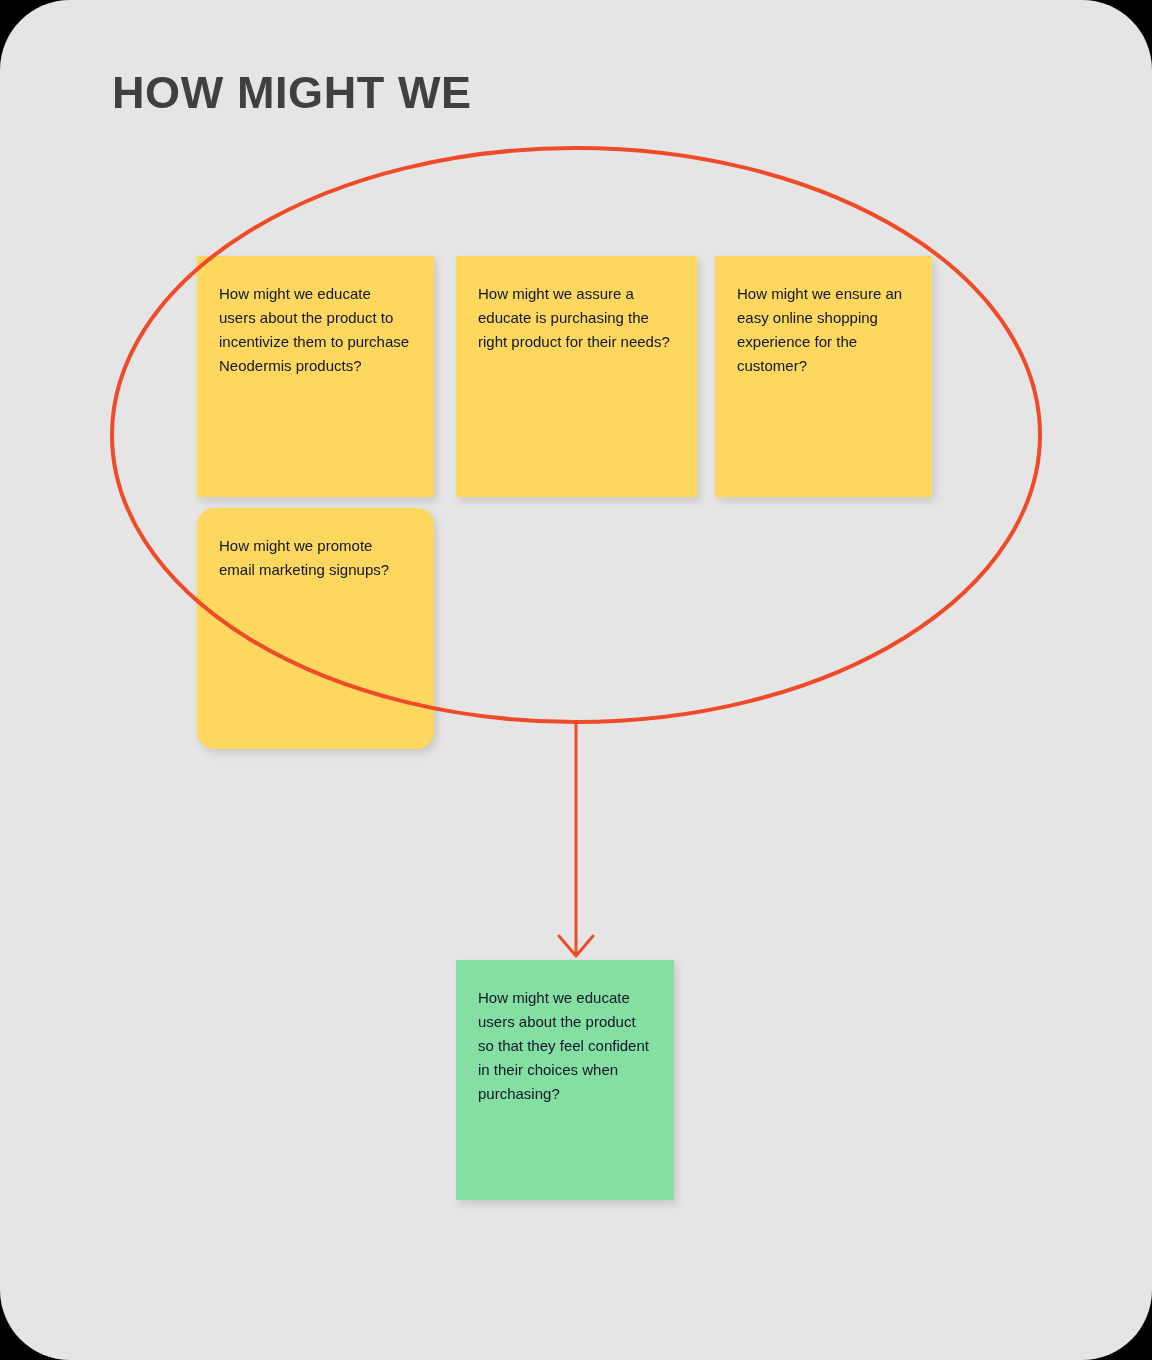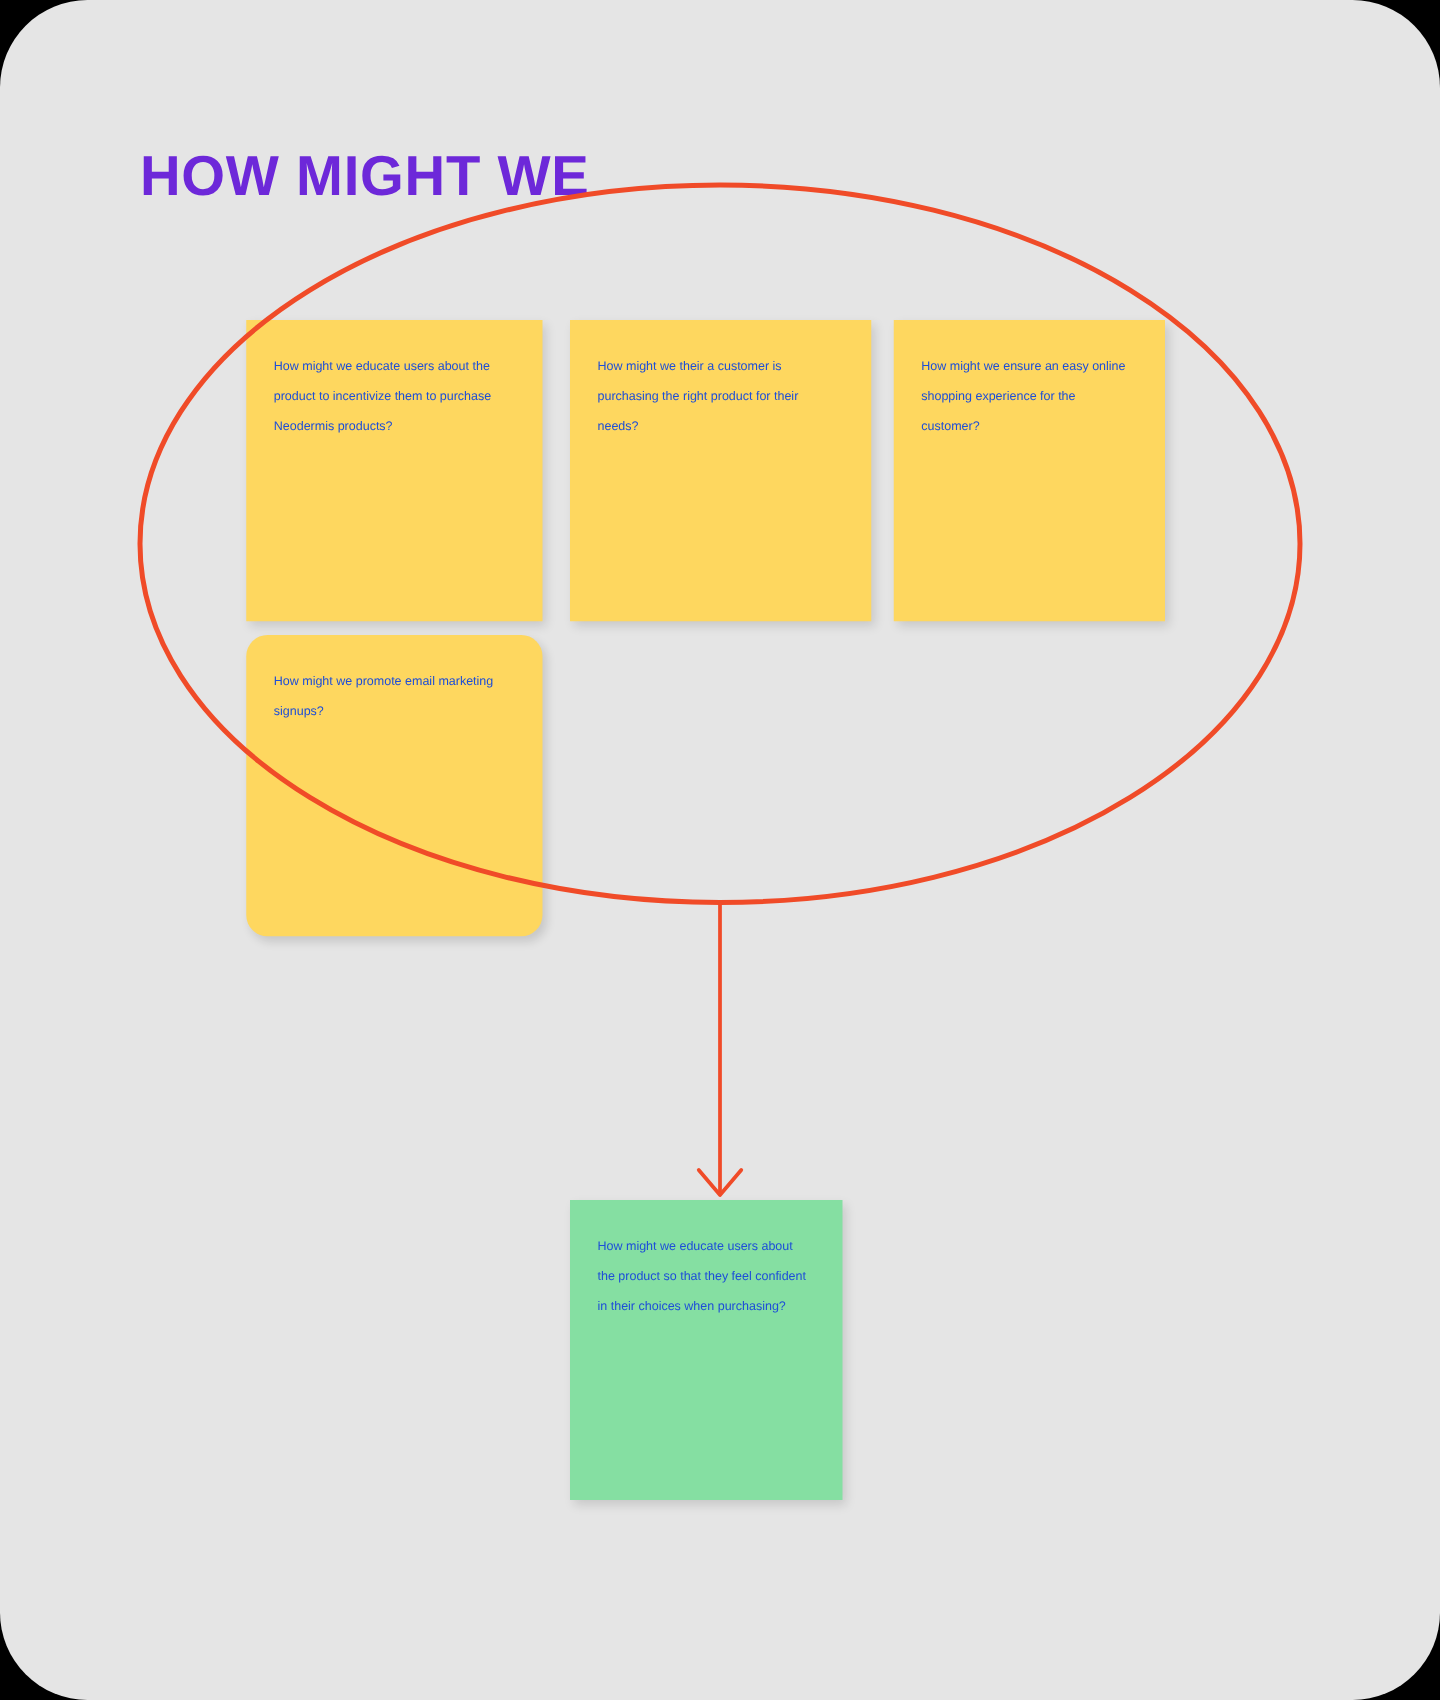--- a/index.html
+++ b/index.html
@@ -22,32 +22,31 @@
     overflow: hidden;
   }
 
   #board-title {
     position: absolute;
     left: 112px;
     top: 68px;
     font-size: 45px;
     font-weight: 700;
     letter-spacing: 0.6px;
-    color: #6d28d9;
+    color: #404040;
     line-height: 1.1;
     white-space: nowrap;
-    margin-top: 48px;
   }
 
   .sticky-note {
     position: absolute;
     padding: 26px 24px 20px 22px;
-    font-size: 10px;
+    font-size: 15px;
     line-height: 24px;
-    color: #1d4ed8;
+    color: #0f172a;
     box-shadow: 3px 4px 8px rgba(0, 0, 0, 0.13);
   }
 
   .sticky-note .note-text {
     display: block;
     white-space: pre-line;
   }
 
   .note-yellow { background: #FED75F; }
   .note-green  { background: #85DFA2; }
@@ -72,21 +71,21 @@
 
 <div id="board-canvas">
 
   <div id="board-title">HOW MIGHT WE</div>
 
   <div class="sticky-note note-yellow" id="note-educate-incentivize">
     <span class="note-text">How might we educate users about the product to incentivize them to purchase Neodermis products?</span>
   </div>
 
   <div class="sticky-note note-yellow" id="note-assure-right-product">
-    <span class="note-text">How might we their a customer is purchasing the right product for their needs?</span>
+    <span class="note-text">How might we assure a educate is purchasing the right product for their needs?</span>
   </div>
 
   <div class="sticky-note note-yellow" id="note-easy-online-shopping">
     <span class="note-text">How might we ensure an easy online shopping experience for the customer?</span>
   </div>
 
   <div class="sticky-note note-yellow" id="note-email-marketing">
     <span class="note-text">How might we promote email marketing signups?</span>
   </div>
 

